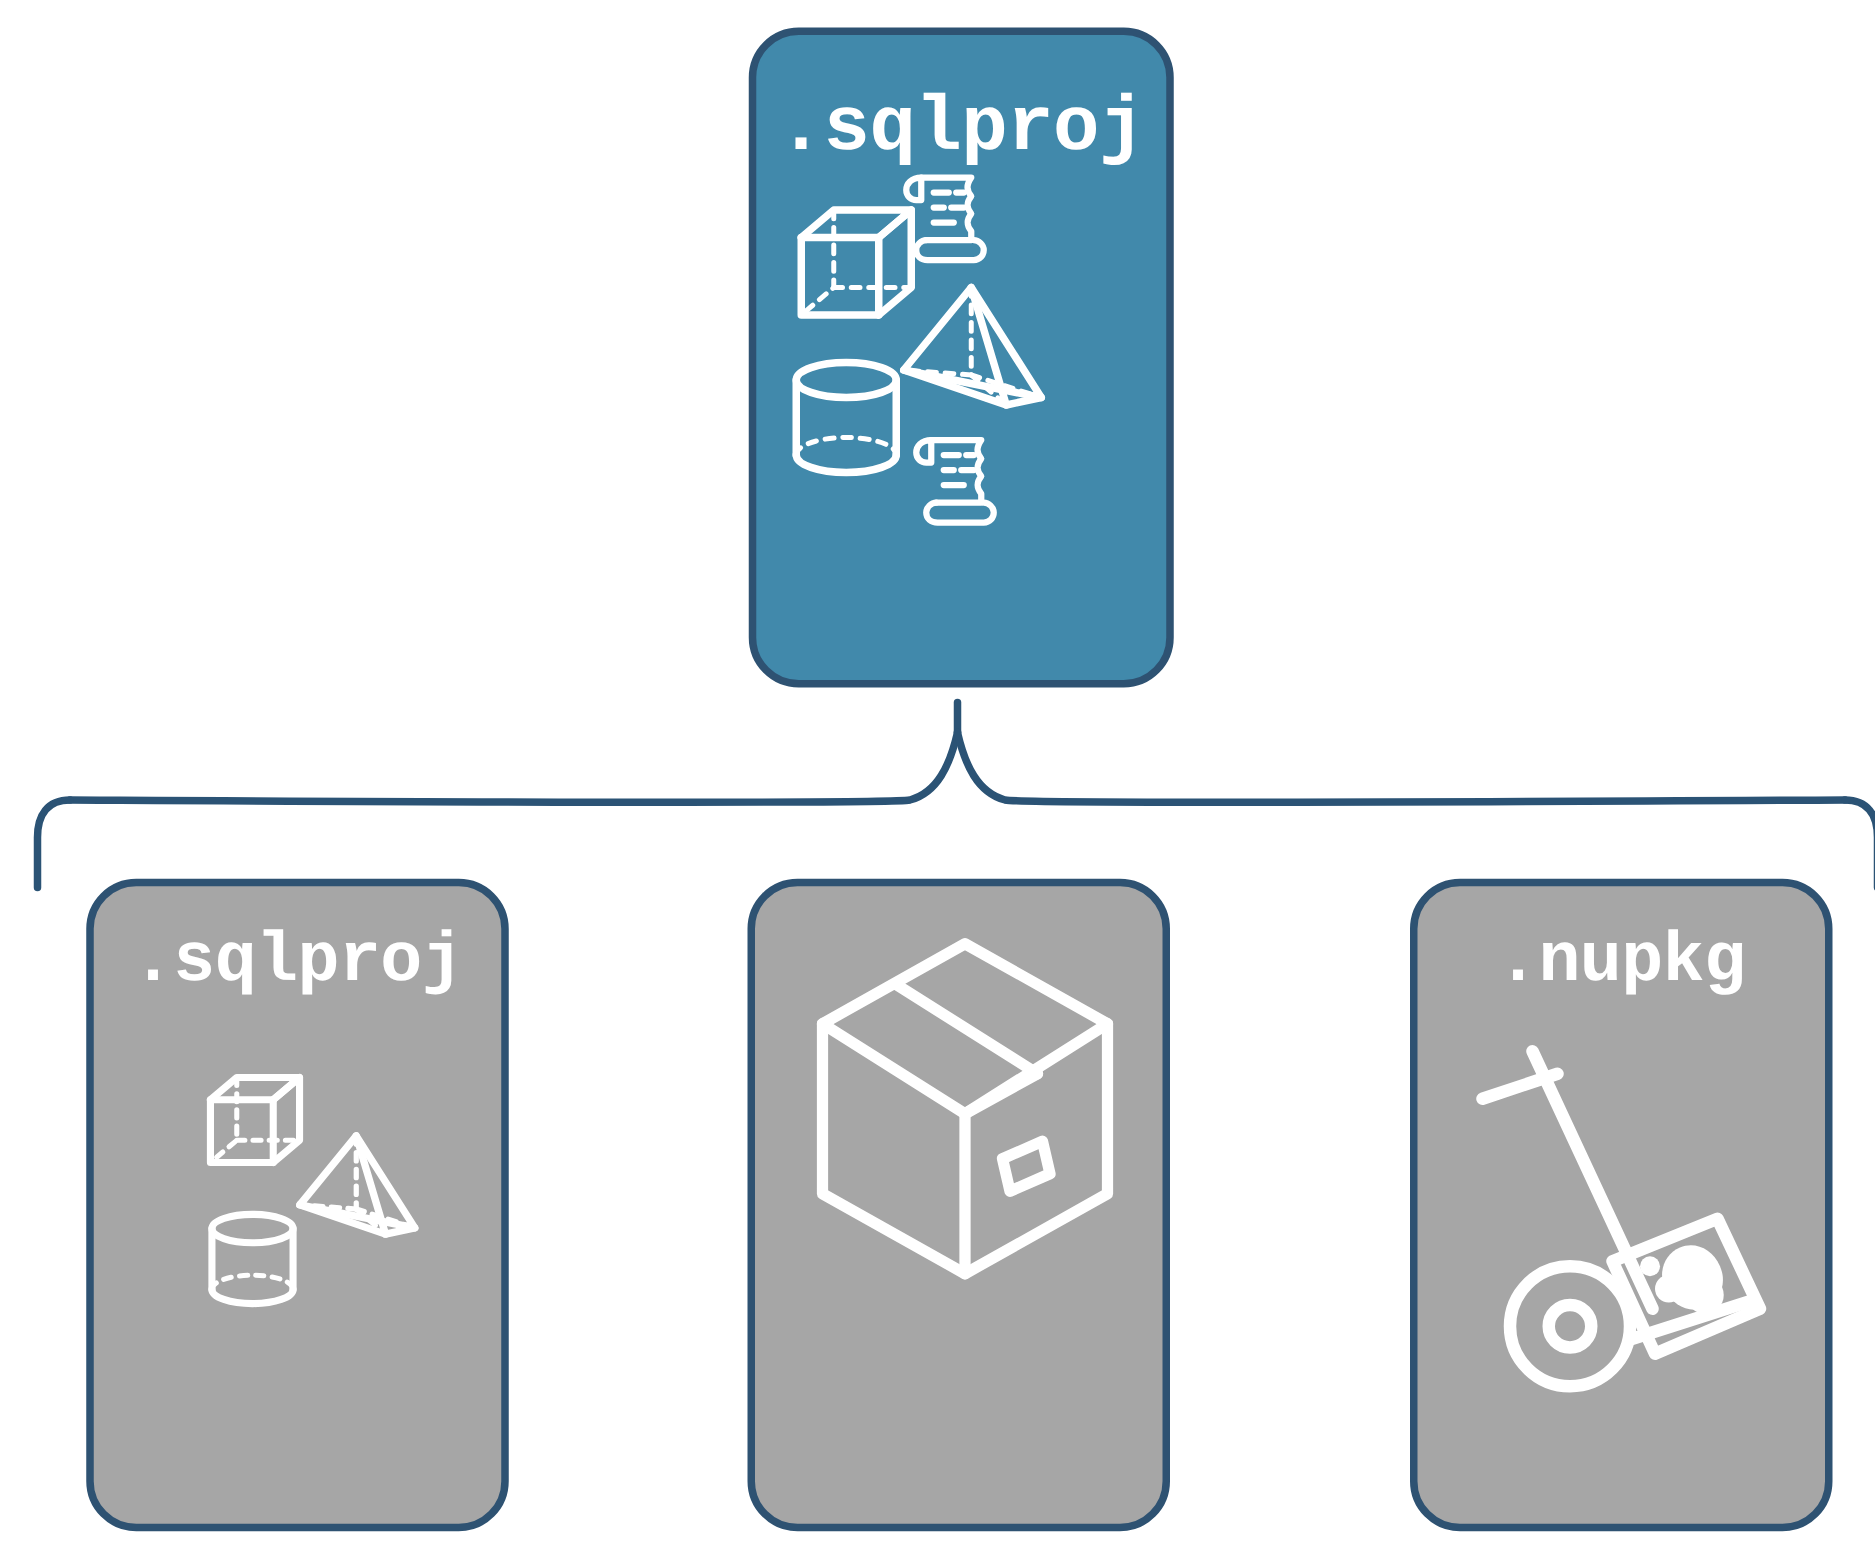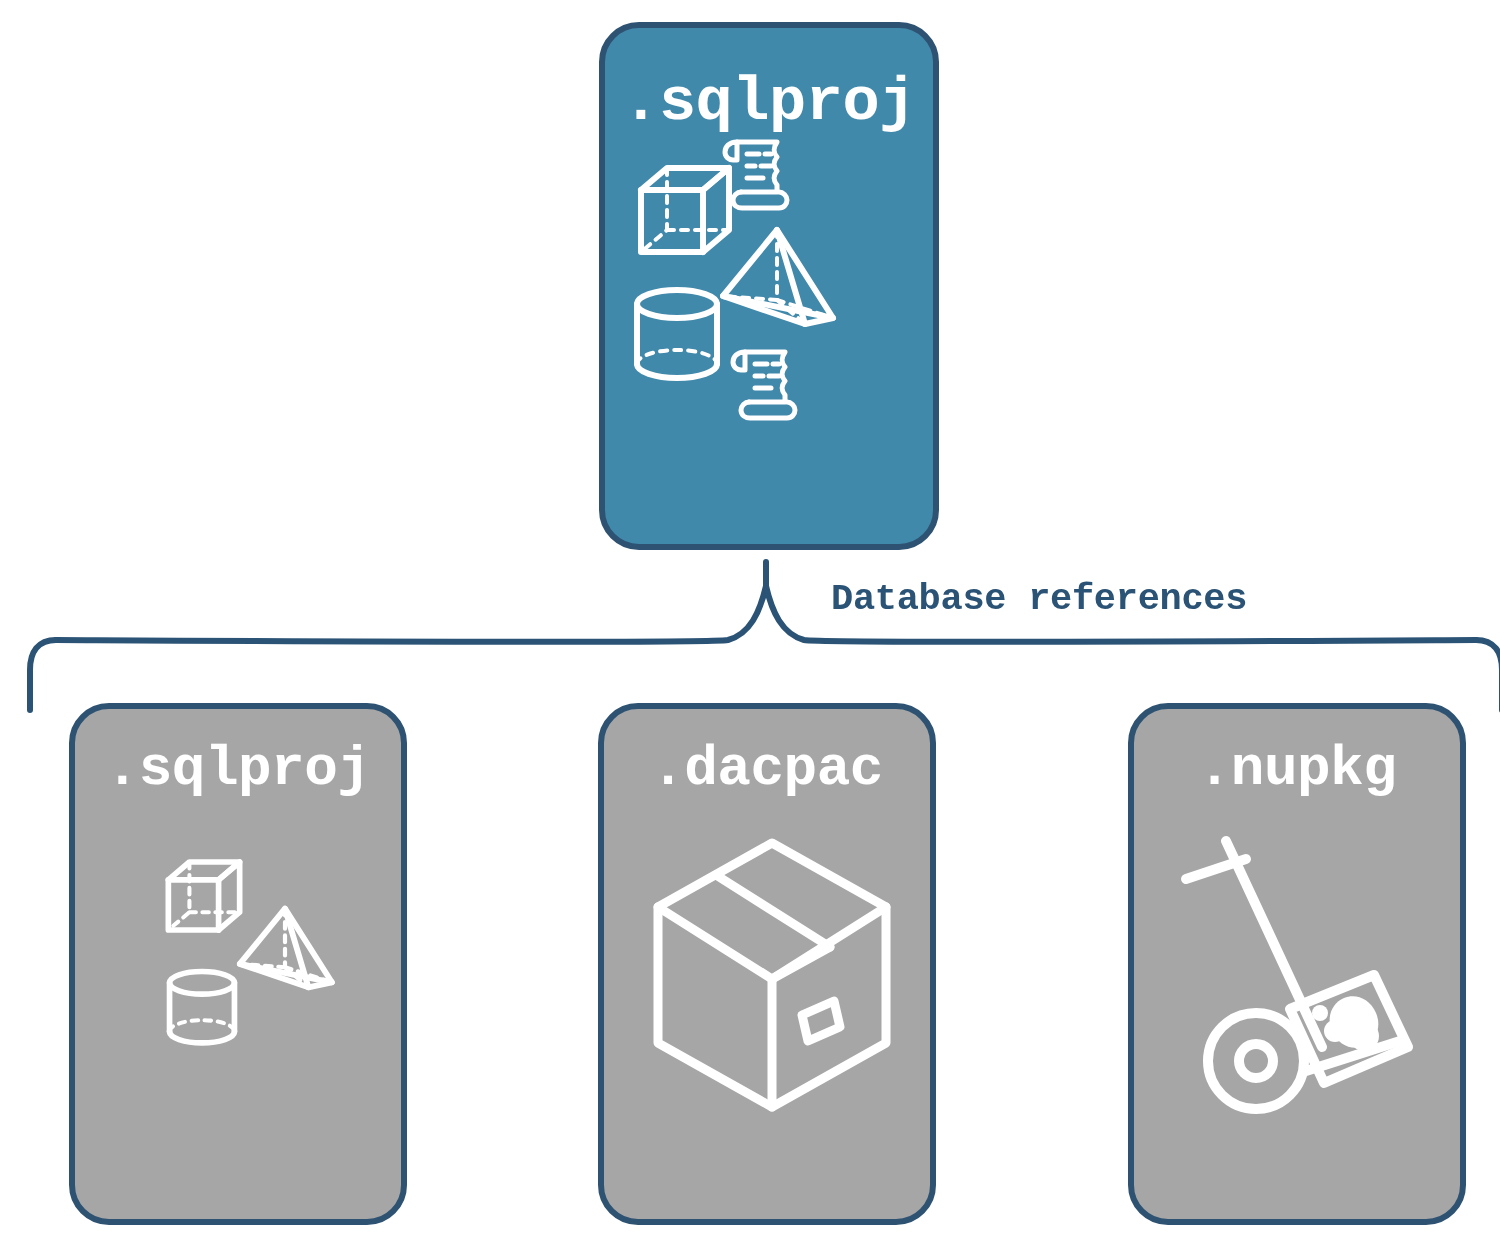--- a/index.html
+++ b/index.html
@@ -153,21 +153,20 @@
     <path d="M750 22 L750 46"></path>
 
     <path d="M750 46 C744 72 734 94 712 100 C690 104 60 100 40 100"></path>
     <path d="M750 46 C756 72 766 94 788 100 C810 104 1440 100 1460 100"></path>
 
     <path d="M40 100 C22 100 14 112 14 130 L14 170"></path>
 
     <path d="M1460 100 C1478 100 1486 112 1486 130 L1486 170"></path>
   </svg>
 
-  <div class="bracket-label">Database references</div>
 
   <div class="card gray card-bottom" id="card-sqlproj">
     <div class="card-title">.sqlproj</div>
     <div class="icon-area">
 
       <svg style="left:82px; top:52px;" width="94" height="94" viewBox="0 0 116 116" fill="none" stroke="#ffffff" stroke-width="7" stroke-linejoin="round" stroke-linecap="round">
         <rect x="14" y="38" width="62" height="62"></rect>
         <path d="M14 38 L40 16 L102 16 L76 38"></path>
         <path d="M76 38 L102 16 L102 78 L76 100"></path>
         <path d="M40 16 L40 78 L14 100" stroke-dasharray="8 8" stroke-width="5"></path>
@@ -189,21 +188,20 @@
         <path d="M8 22 L8 82"></path>
         <path d="M88 22 L88 82"></path>
         <path d="M8 82 A40 14 0 0 0 88 82"></path>
         <path d="M8 82 A40 14 0 0 1 88 82" stroke-dasharray="8 8" stroke-width="5"></path>
       </svg>
 
     </div>
   </div>
 
   <div class="card gray card-bottom" id="card-dacpac">
-    <div class="card-title">.dacpac</div>
     <div class="icon-area">
 
       <svg style="left:46px; top:38px;" width="244" height="280" viewBox="0 0 244 280" fill="none" stroke="#ffffff" stroke-width="9" stroke-linejoin="round" stroke-linecap="round">
 
         <path d="M122 8 L236 72 L236 208 L122 272 L8 208 L8 72 Z"></path>
 
         <path d="M122 144 L122 272"></path>
 
         <path d="M8 72 L122 144 L236 72"></path>
 

